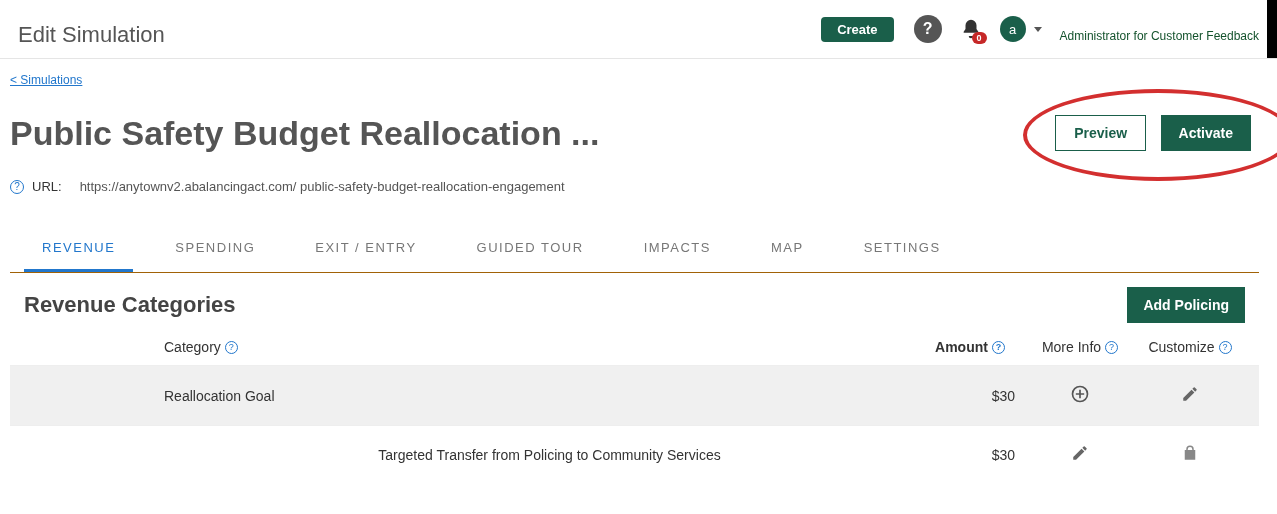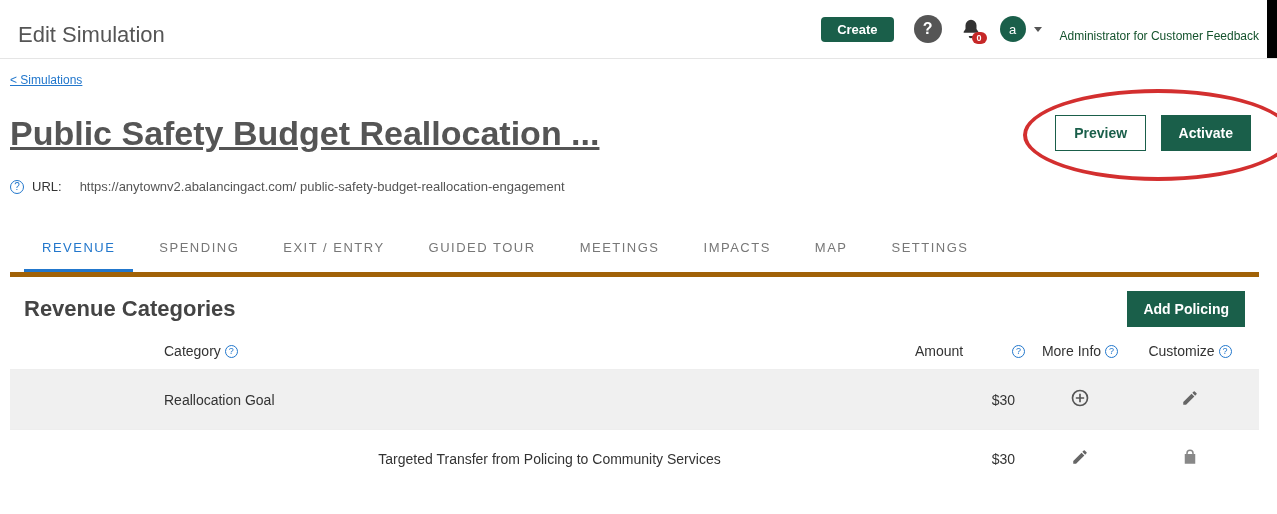--- a/index.html
+++ b/index.html
@@ -79,21 +79,20 @@
   .breadcrumb { font-size: 12px; }
   .breadcrumb a { color:#2277cc; text-decoration: underline; }
   .page-head {
     display:flex; align-items:center; justify-content:space-between;
     margin-top: 18px;
   }
   .page-title {
     font-size: 34px;
     font-weight: 700;
     color: #555;
-    text-decoration: underline;
   }
   .head-actions { position: relative; padding: 10px 8px; }
   .ellipse {
     position:absolute;
     top:-16px; left:-24px; right:-34px; bottom:-20px;
     border: 4px solid #d32f2f;
     border-radius: 50%;
     pointer-events:none;
   }
   .btn-outline {
@@ -108,23 +107,24 @@
   .url-row {
     margin-top: 18px; font-size: 13px; color:#444;
     display:flex; align-items:center; gap:8px;
   }
   .url-row .qmark { color:#2277cc; border:1px solid #2277cc; border-radius:50%; width:14px; height:14px; font-size:10px; display:inline-flex; align-items:center; justify-content:center; }
   .url-label { color:#333; font-weight:500; }
   .url-value { color:#555; margin-left:10px; }
 
   .tabs {
     margin-top: 34px;
-    border-bottom:5px solid #a16207;
+    border-bottom:1px solid #a16207;
     display:flex;
     padding: 0 14px;
+    gap: 16px;
   }
   .tab {
     padding: 12px 18px 14px;
     font-size: 13px;
     letter-spacing: 1.5px;
     color:#777;
     cursor:pointer;
     border-bottom: 3px solid transparent;
     margin-right: 8px;
   }
@@ -145,21 +145,21 @@
 
   .table-head {
     display:grid;
     grid-template-columns: 140px 1fr 110px 110px 110px;
     padding: 6px 14px 10px;
     font-size: 14px;
     color:#333;
   }
   .th { display:flex; align-items:center; gap:4px; }
   .th.center { justify-content:center; }
-  .th.right { justify-content:space-between; }
+  .th.right { justify-content:center;font-weight:bold; }
   .qm { color:#2277cc; border:1px solid #2277cc; border-radius:50%; width:13px; height:13px; font-size:9px; display:inline-flex; align-items:center; justify-content:center; }
 
   .row {
     display:grid;
     grid-template-columns: 140px 1fr 110px 110px 110px;
     padding: 18px 14px;
     font-size: 14px;
     border-top:1px solid #eee;
     align-items:center;
   }
@@ -213,21 +213,20 @@
     <span class="qmark">?</span>
     <span class="url-label">URL:</span>
     <span class="url-value">https://anytownv2.abalancingact.com/ public-safety-budget-reallocation-engagement</span>
   </div>
 
   <div class="tabs" id="tabs">
       <div class="tab active">REVENUE</div>
       <div class="tab">SPENDING</div>
       <div class="tab">EXIT / ENTRY</div>
       <div class="tab">GUIDED TOUR</div>
-      <div class="tab">MEETINGS</div>
       <div class="tab">IMPACTS</div>
       <div class="tab">MAP</div>
       <div class="tab">SETTINGS</div>
     </div>
 
   <div class="section-head">
     <div class="section-title">Revenue Categories</div>
     <button class="btn-add">Add Policing</button>
   </div>
 

